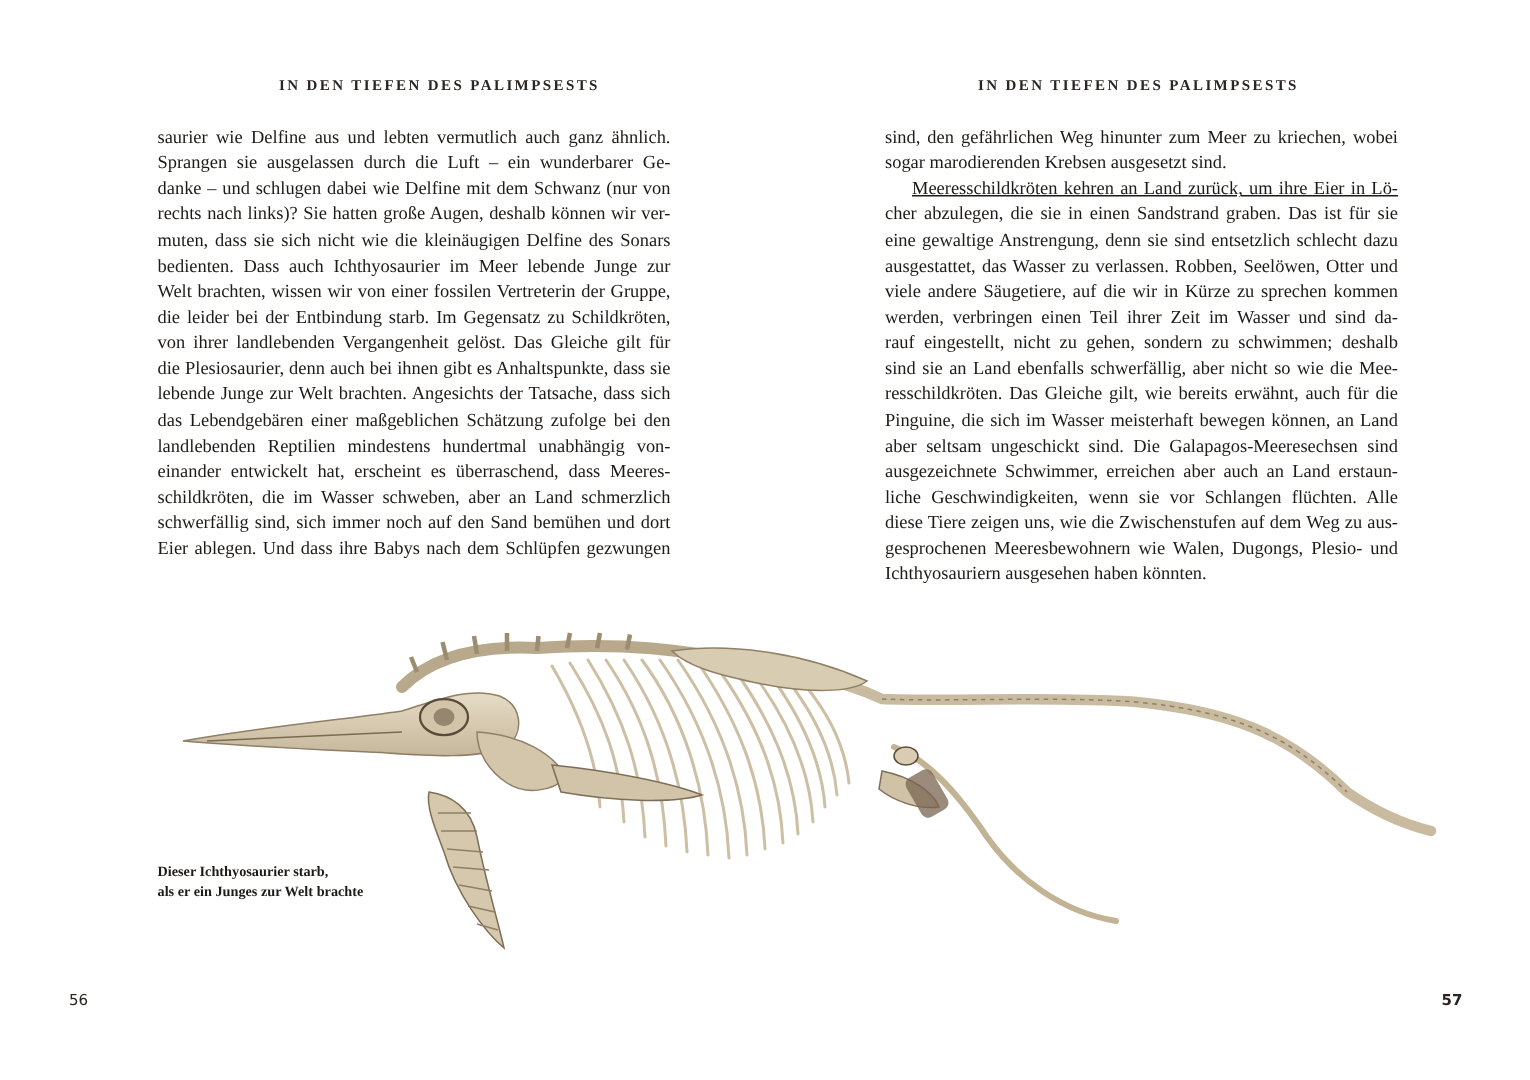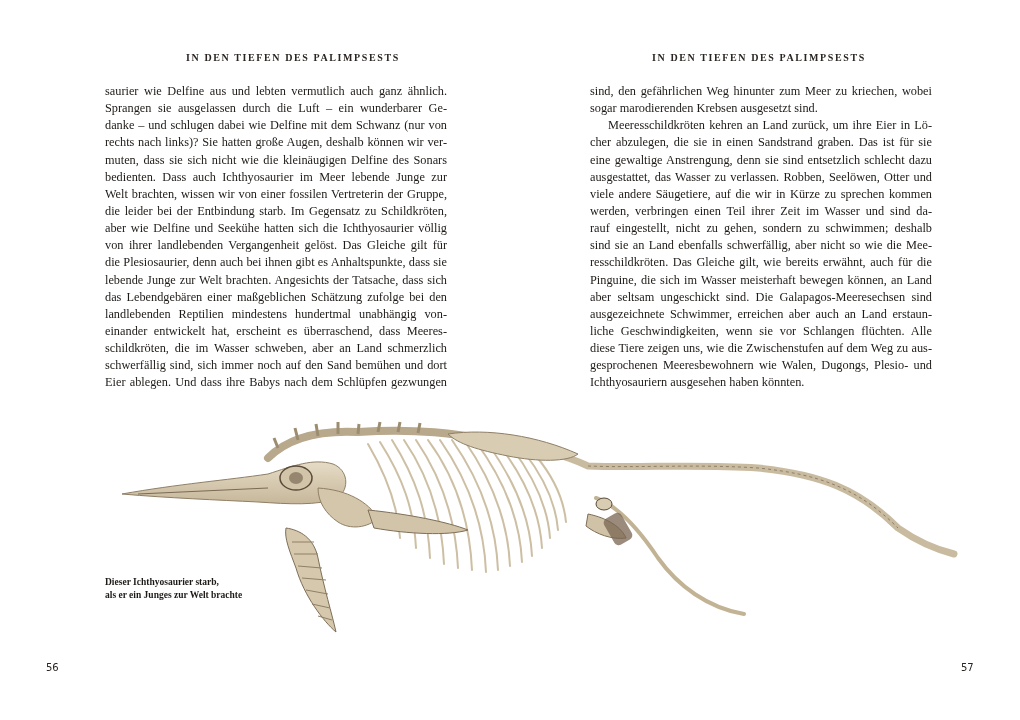--- a/index.html
+++ b/index.html
@@ -13,44 +13,43 @@
                   white-space: nowrap; }
   .page-left .running-head { left: 186px; }
   .page-right .running-head { left: 142px; }
   .body-text { position: absolute; top: 83px; width: 342px; font-size: 12.3px;
                line-height: 17.15px; }
   .page-left .body-text { left: 105px; }
   .page-right .body-text { left: 64px; margin-left: 16px; }
   .line { display: block; white-space: nowrap; text-align: justify; text-align-last: justify;
           height: 17.15px; overflow: visible; }
   .line.last { text-align-last: left; }
-  .line.indent { padding-left: 18px; }
+  .line.indent { padding-left: 18px; text-decoration: underline; }
   .folio { position: absolute; top: 662px; font-family: "DejaVu Sans", sans-serif;
            font-size: 10px; color: #2a2522; }
   .page-left .folio { left: 46px; }
-  .page-right .folio { left: 451px; }
+  .page-right .folio { left: 451px; font-weight: bold; }
   .caption { position: absolute; left: 105px; top: 576px; font-size: 9.5px; 
              font-weight: bold; line-height: 12.5px; color: #1e1a17; }
   .figure { position: absolute; left: 118px; top: 418px; width: 840px; height: 222px; }
 </style>
 </head>
 <body>
 
 <div class="page page-left">
   <div class="running-head">IN DEN TIEFEN DES PALIMPSESTS</div>
   <div class="body-text">
     <span class="line">saurier wie Delfine aus und lebten vermutlich auch ganz ähnlich.</span>
     <span class="line">Sprangen sie ausgelassen durch die Luft – ein wunderbarer Ge-</span>
     <span class="line">danke – und schlugen dabei wie Delfine mit dem Schwanz (nur von</span>
     <span class="line">rechts nach links)? Sie hatten große Augen, deshalb können wir ver-</span>
     <span class="line">muten, dass sie sich nicht wie die kleinäugigen Delfine des Sonars</span>
     <span class="line">bedienten. Dass auch Ichthyosaurier im Meer lebende Junge zur</span>
     <span class="line">Welt brachten, wissen wir von einer fossilen Vertreterin der Gruppe,</span>
     <span class="line">die leider bei der Entbindung starb. Im Gegensatz zu Schildkröten,</span>
-    <span class="line">aber wie Delfine und Seekühe hatten sich die Ichthyosaurier völlig</span>
     <span class="line">von ihrer landlebenden Vergangenheit gelöst. Das Gleiche gilt für</span>
     <span class="line">die Plesiosaurier, denn auch bei ihnen gibt es Anhaltspunkte, dass sie</span>
     <span class="line">lebende Junge zur Welt brachten. Angesichts der Tatsache, dass sich</span>
     <span class="line">das Lebendgebären einer maßgeblichen Schätzung zufolge bei den</span>
     <span class="line">landlebenden Reptilien mindestens hundertmal unabhängig von-</span>
     <span class="line">einander entwickelt hat, erscheint es überraschend, dass Meeres-</span>
     <span class="line">schildkröten, die im Wasser schweben, aber an Land schmerzlich</span>
     <span class="line">schwerfällig sind, sich immer noch auf den Sand bemühen und dort</span>
     <span class="line">Eier ablegen. Und dass ihre Babys nach dem Schlüpfen gezwungen</span>
   </div>

